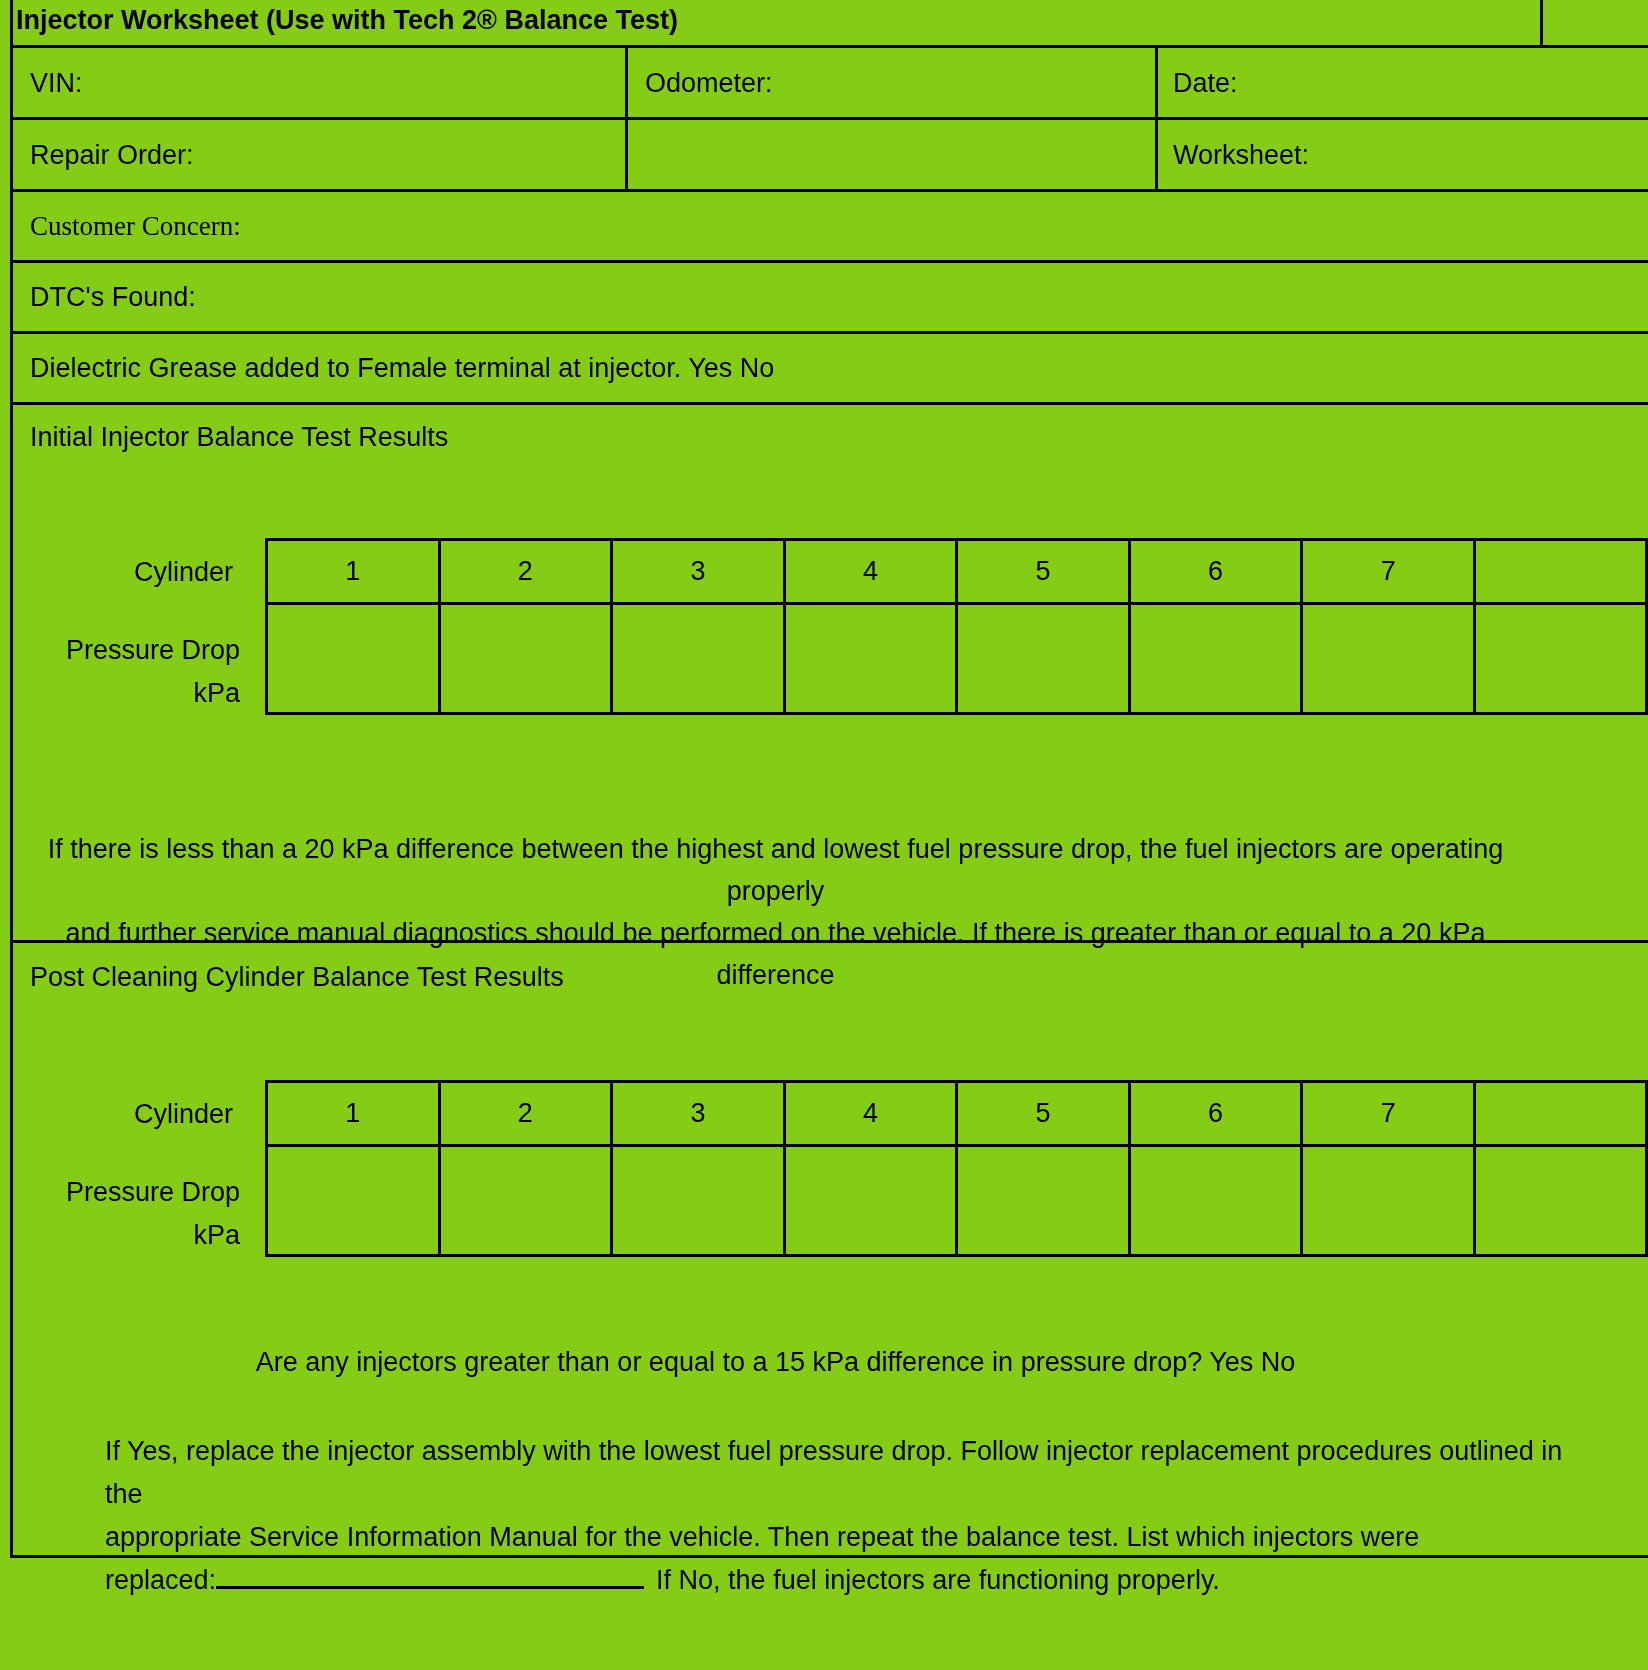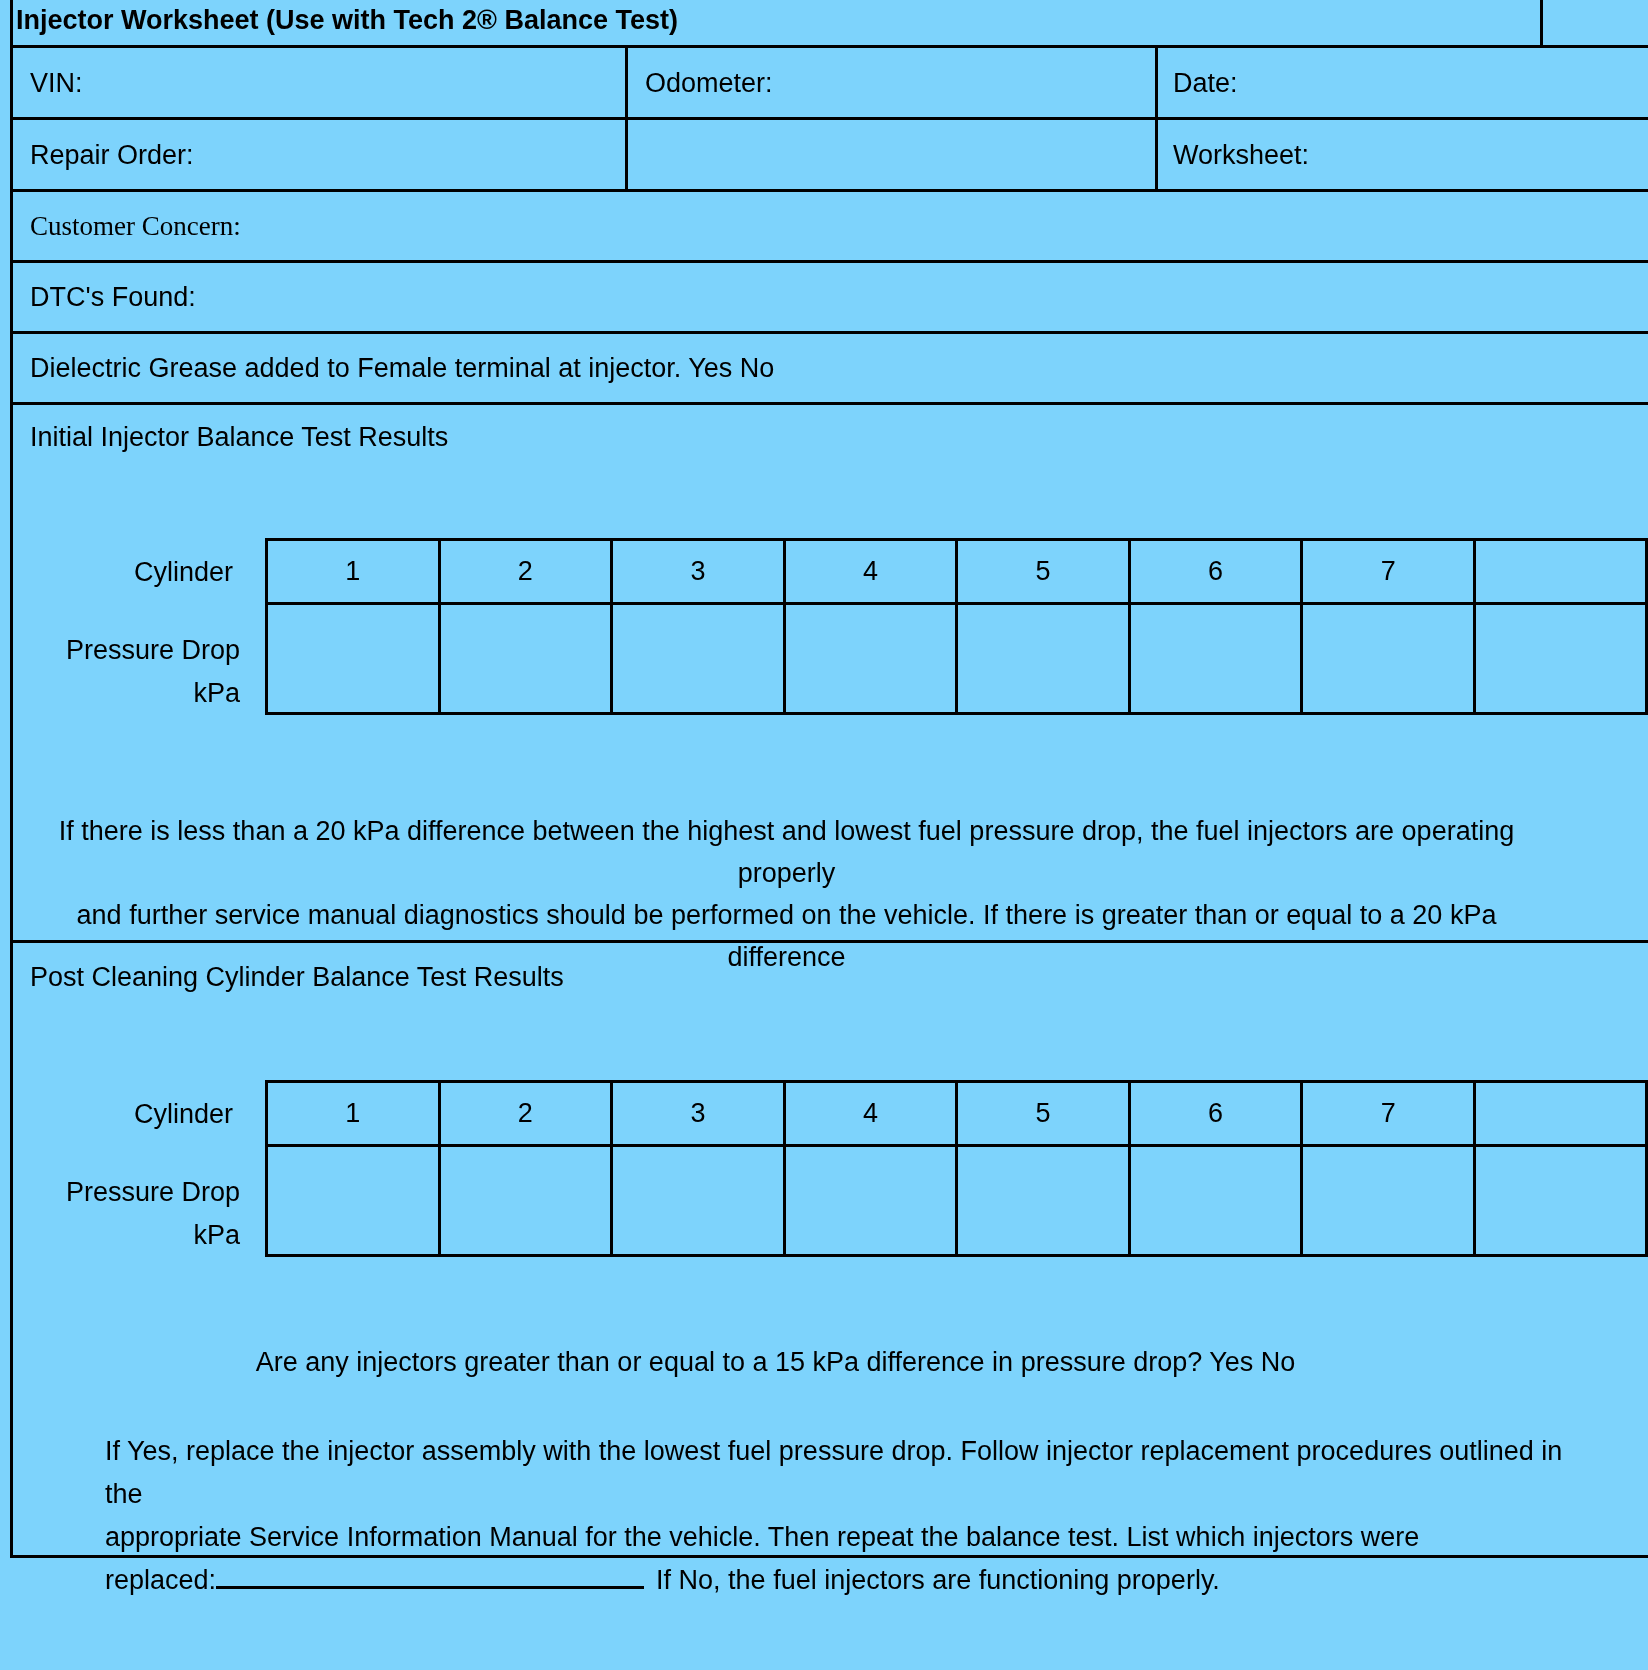--- a/index.html
+++ b/index.html
@@ -1,20 +1,20 @@
 <!DOCTYPE html>
 <html><head>
 <meta charset="utf-8">
 <style>
   html, body { margin: 0; padding: 0; background: #ffffff; }
   .page {
     position: relative;
     width: 1648px;
     height: 1670px;
-    background: #7dd3fc;
+    background: #84cc16;
     color: #000000;
     font-family: "Liberation Sans", sans-serif;
     font-size: 27px;
     overflow: hidden;
   }
   .hline { position: absolute; height: 3px; background: #000; }
   .vline { position: absolute; width: 3px; background: #000; }
   .lbl { position: absolute; white-space: nowrap; }
   .title { font-weight: bold; }
   .rlabel { position: absolute; text-align: right; white-space: nowrap; }
@@ -97,21 +97,21 @@
         <td></td>
         <td></td>
         <td></td>
         <td></td>
         <td></td>
         <td></td>
       </tr>
     </tbody>
   </table>
 
-  <div class="centerblock note-lines" style="top:810px;padding-left:11px;">
+  <div class="centerblock note-lines" style="top:828px;">
     <div>If there is less than a 20 kPa difference between the highest and lowest fuel pressure drop, the fuel injectors are operating properly</div>
     <div>and further service manual diagnostics should be performed on the vehicle. If there is greater than or equal to a 20 kPa difference</div>
   </div>
 
   <div class="lbl" style="left:30px; top:962px;">Post Cleaning Cylinder Balance Test Results</div>
 
   <div class="rlabel" style="left:10px; top:1099px; width:223px;">Cylinder</div>
   <div class="rlabel two-line" style="left:10px; top:1171px; width:230px;">
     <div>Pressure Drop</div>
     <div>kPa</div>

